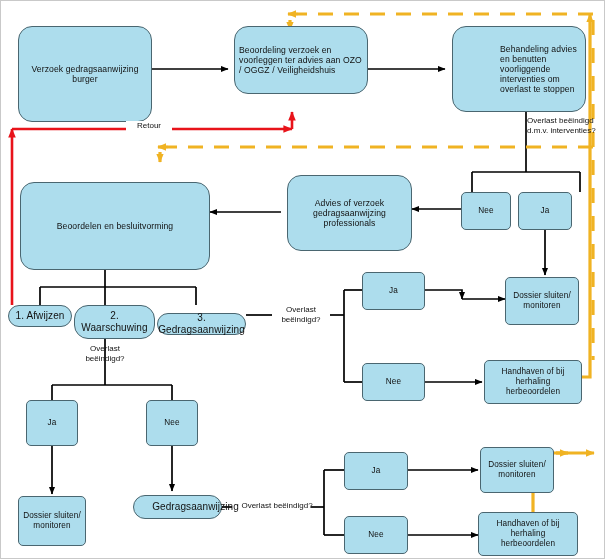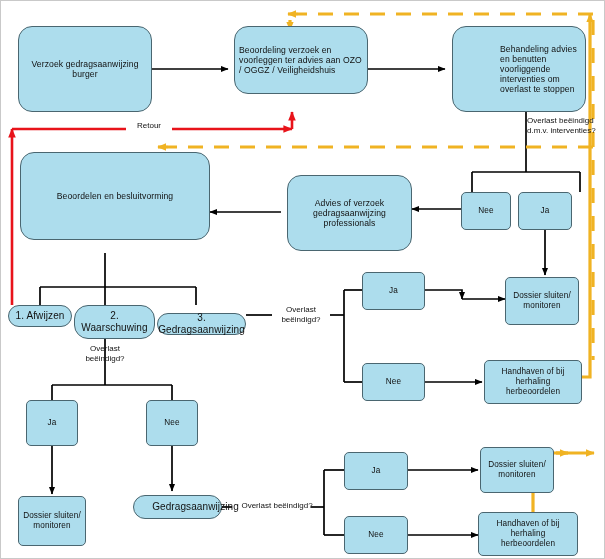--- a/index.html
+++ b/index.html
@@ -103,21 +103,21 @@
       <path d="M567,377 L578,377" marker-end="url(#ah-yellow)"></path>
       <path d="M533,512 L533,453 L594,453" marker-end="url(#ah-yellow)"></path>
       <path d="M556,453 L568,453" marker-end="url(#ah-yellow)"></path>
       <path d="M298,14 L288,14" marker-end="url(#ah-yellow)"></path>
       <path d="M290,20 L290,30" marker-end="url(#ah-yellow)"></path>
       <path d="M168,147 L158,147" marker-end="url(#ah-yellow)"></path>
       <path d="M160,152 L160,162" marker-end="url(#ah-yellow)"></path>
     </g>
   </svg>
 
-  <div class="node big" style="left:18px;top:26px;width:134px;height:86px;">
+  <div class="node big" style="left:18px;top:26px;width:134px;height:96px;">
     <span>Verzoek gedragsaanwijzing burger</span>
   </div>
 
   <div class="node big" style="left:234px;top:26px;width:134px;height:68px;">
     <span style="text-align:left;">Beoordeling verzoek en voorleggen ter advies aan OZO / OGGZ / Veiligheidshuis</span>
   </div>
 
   <div class="node big" style="left:452px;top:26px;width:134px;height:86px;padding-left:43px;">
     <span style="text-align:left;">Behandeling advies en benutten voorliggende interventies om overlast te stoppen</span>
   </div>
@@ -131,21 +131,21 @@
   </div>
 
   <div class="node small" style="left:505px;top:277px;width:74px;height:48px;">
     <span>Dossier sluiten/ monitoren</span>
   </div>
 
   <div class="node big" style="left:287px;top:175px;width:125px;height:76px;">
     <span>Advies of verzoek gedragsaanwijzing professionals</span>
   </div>
 
-  <div class="node big" style="left:20px;top:152px;width:190px;height:88px;">
+  <div class="node big" style="left:20px;top:182px;width:190px;height:88px;">
     <span>Beoordelen en besluitvorming</span>
   </div>
 
   <div class="node pill" style="left:8px;top:305px;width:64px;height:22px;">
     <span>1. Afwijzen</span>
   </div>
 
   <div class="node pill" style="left:74px;top:305px;width:81px;height:34px;">
     <span>2. Waarschuwing</span>
   </div>

